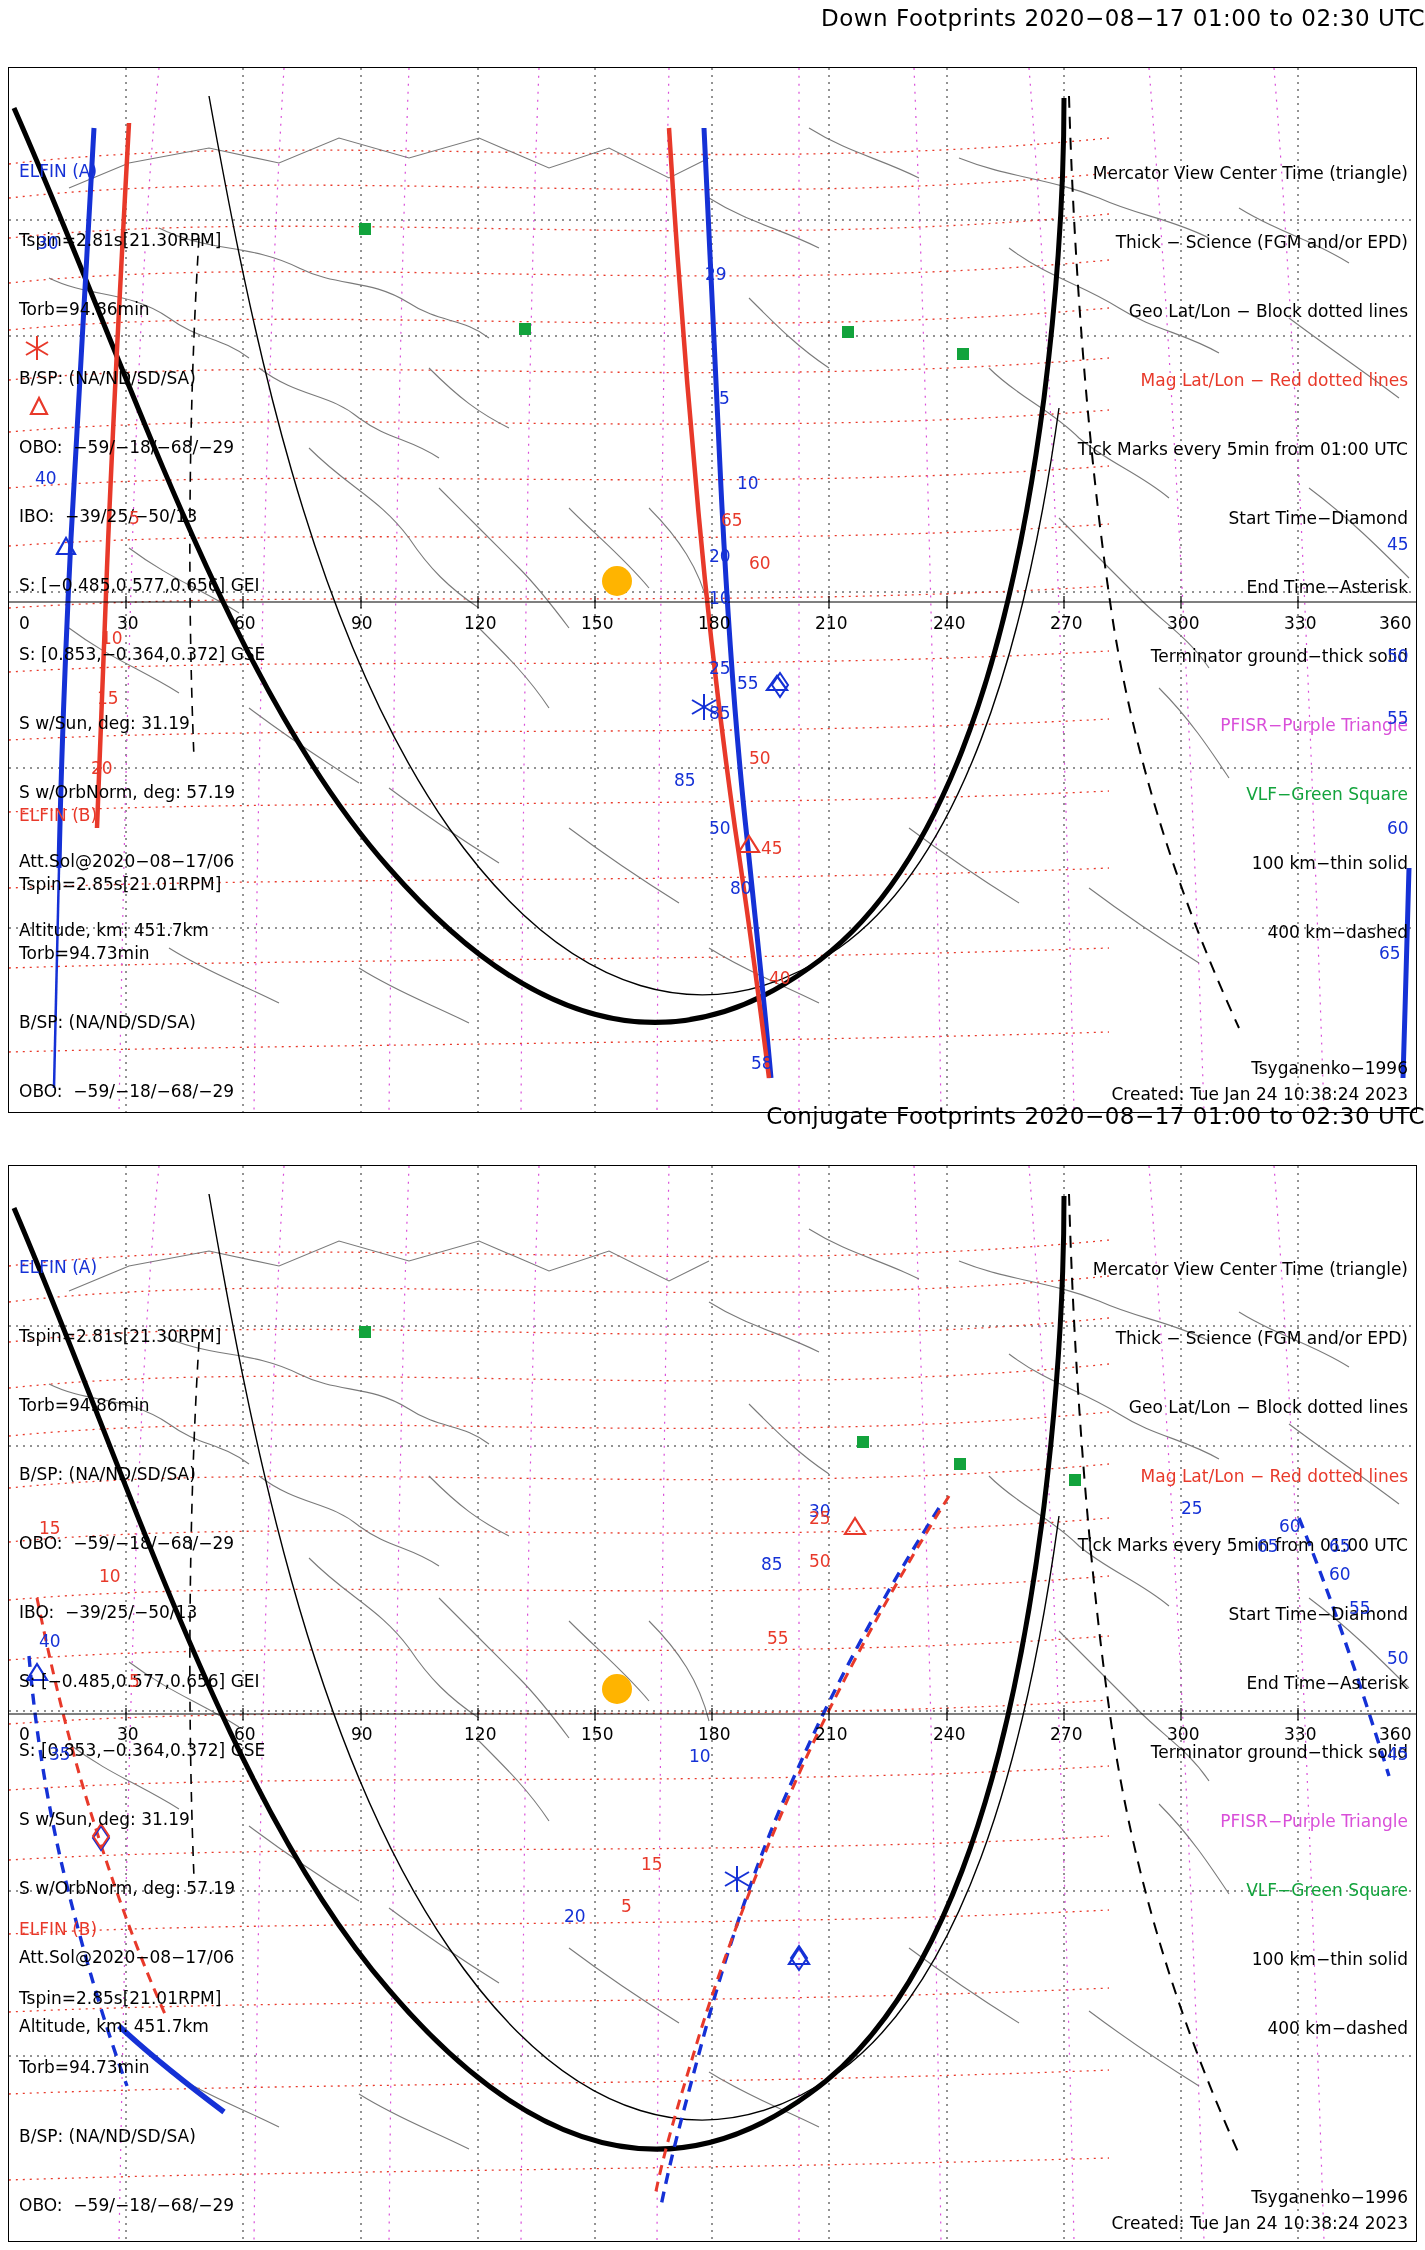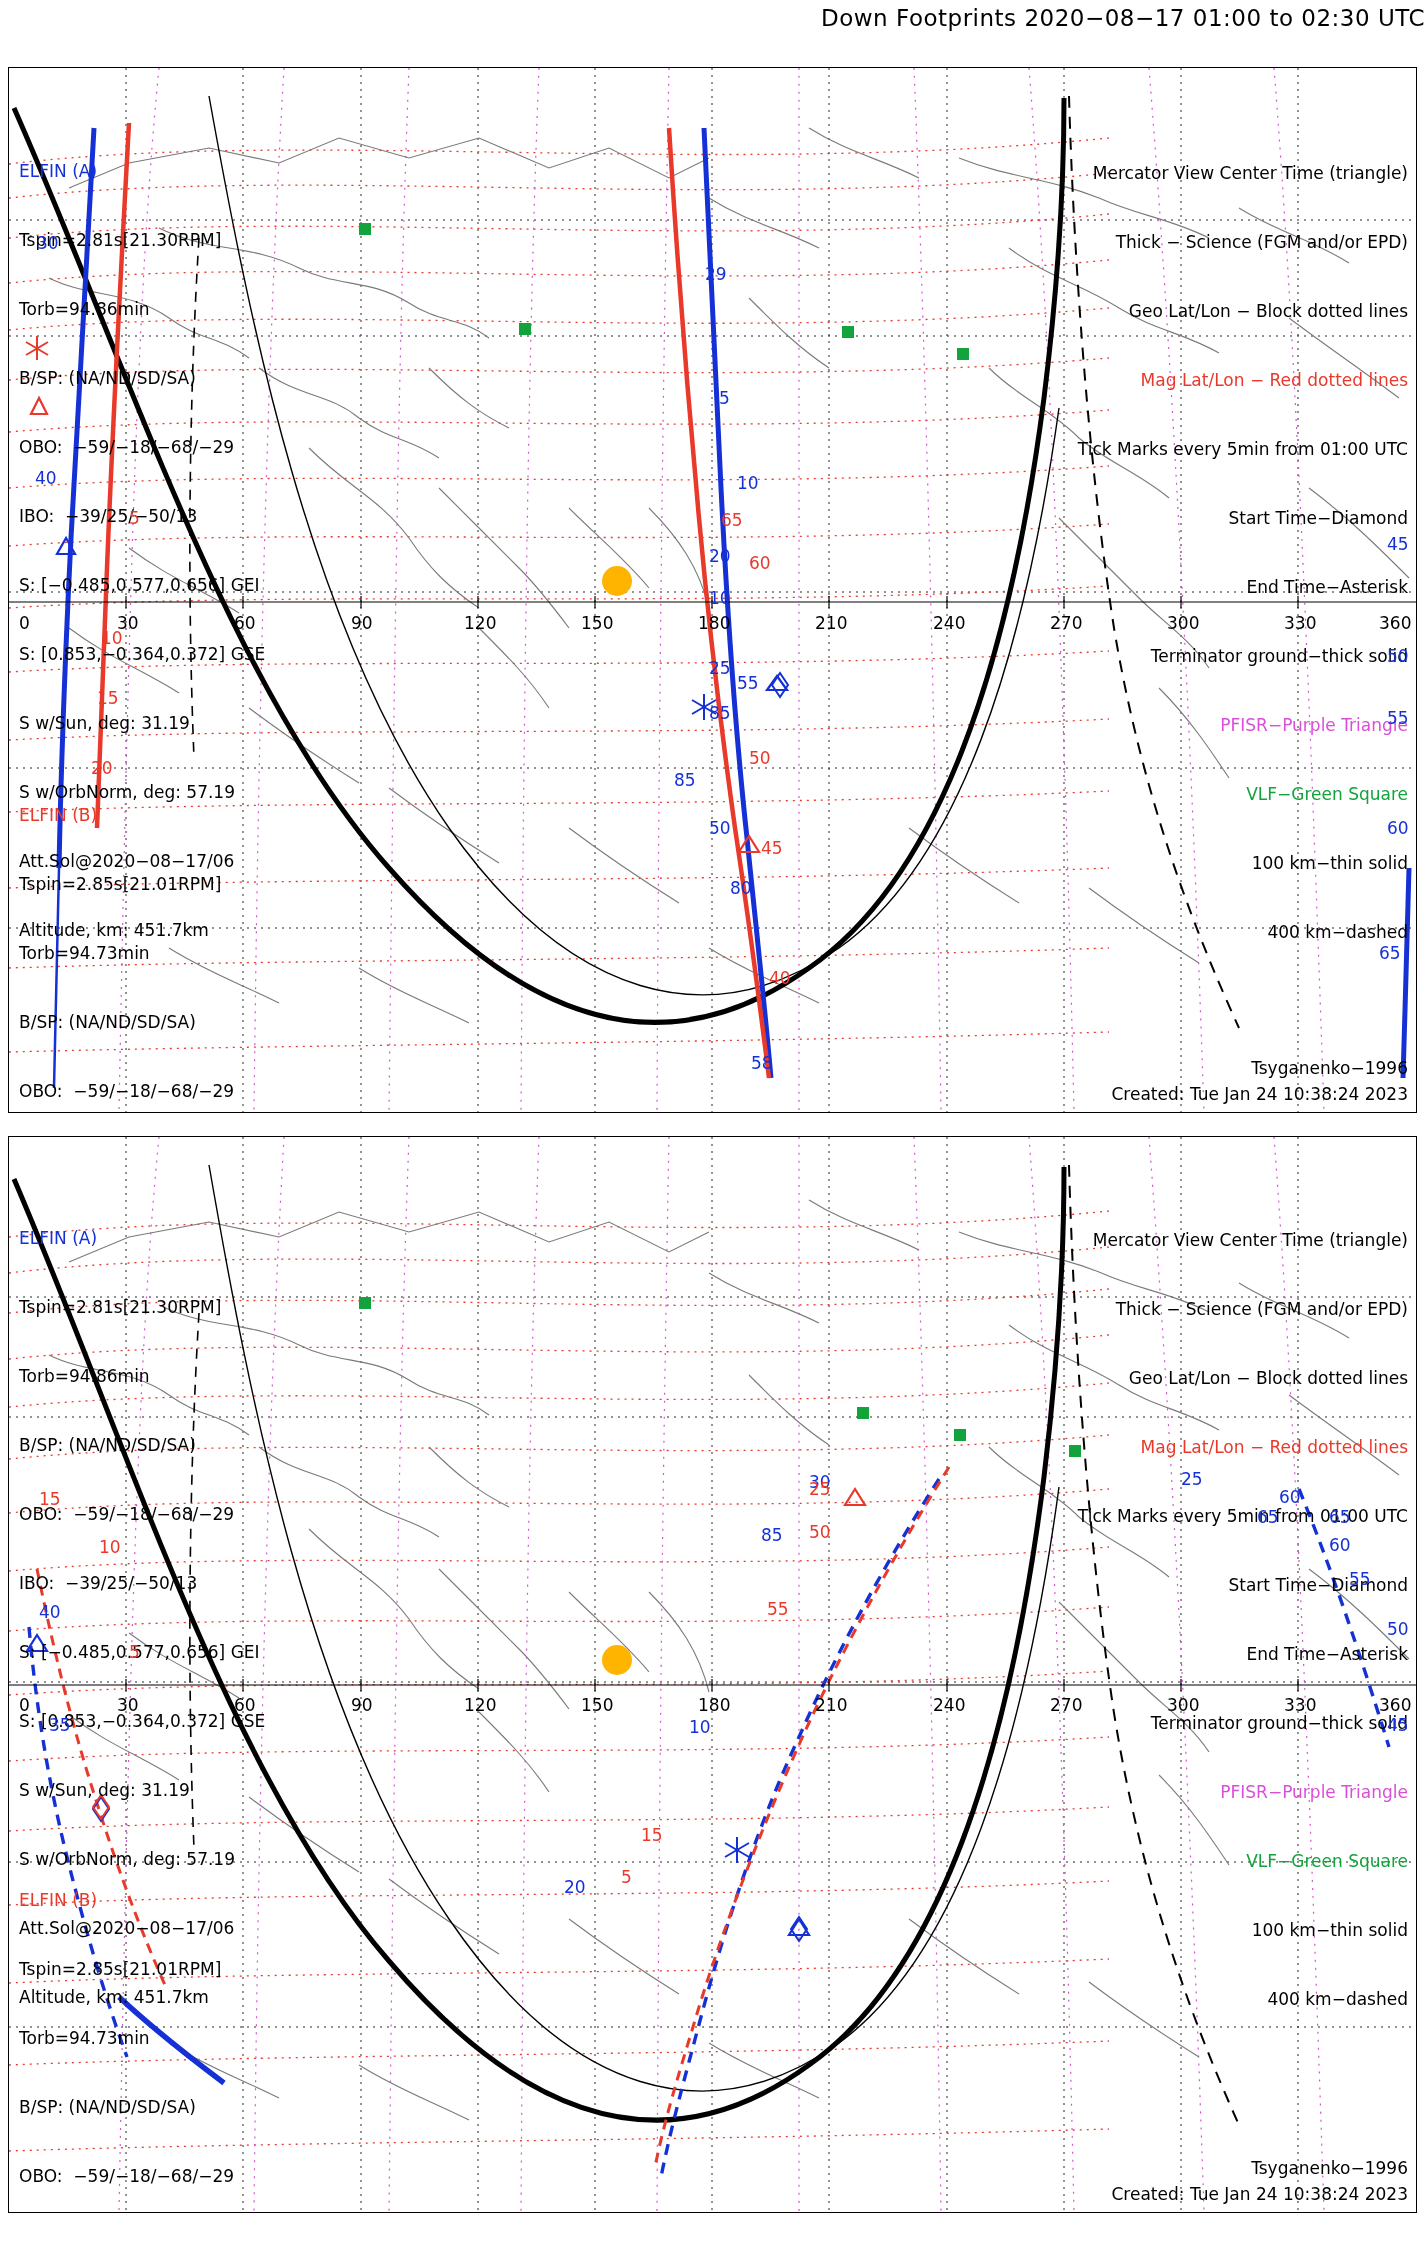--- a/index.html
+++ b/index.html
@@ -276,20 +276,21 @@
       <div class="axlabel" style="left:740px;top:680px;color:#e8392a;">50</div>
       <div class="axlabel" style="left:752px;top:770px;color:#e8392a;">45</div>
       <div class="axlabel" style="left:760px;top:900px;color:#e8392a;">40</div>
 
       <div class="credit" style="bottom:34px;">Tsyganenko−1996</div>
       <div class="credit" style="bottom:8px;">Created: Tue Jan 24 10:38:24 2023</div>
     </div>
   </div>
 
   <div class="panel" style="top:1100px;">
+    <div class="panel-title" style="padding-top:3px;">Conjugate Footprints 2020−08−17 01:00 to 02:30 UTC</div>
 
     <div class="plotbox" style="left:8px;top:36px;width:1407px;height:1075px;">
       <svg class="map-svg" width="1407" height="1075" viewBox="0 0 1407 1075">
         <defs>
             <clipPath id="clip2">
               <rect x="0" y="0" width="1407" height="1075"></rect>
             </clipPath>
           </defs>
         <g clip-path="url(#clip2)">
           <g stroke="#000" stroke-width="1" stroke-dasharray="2,5" fill="none" opacity="0.85">

